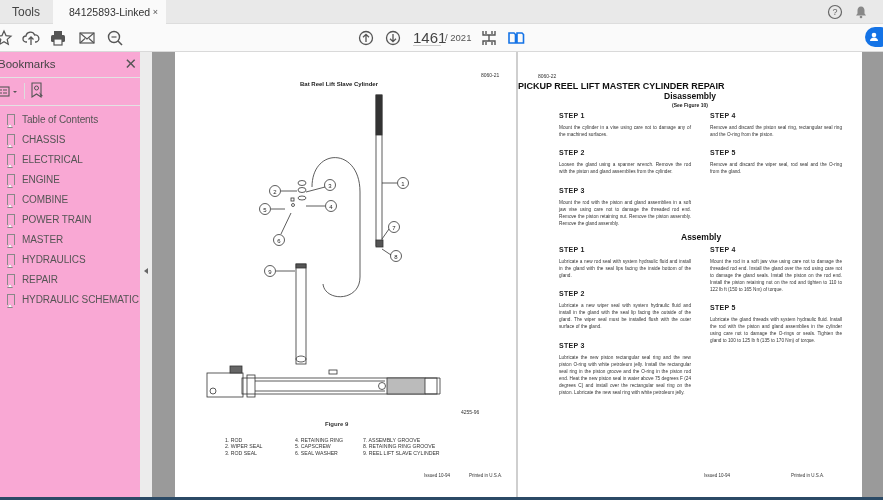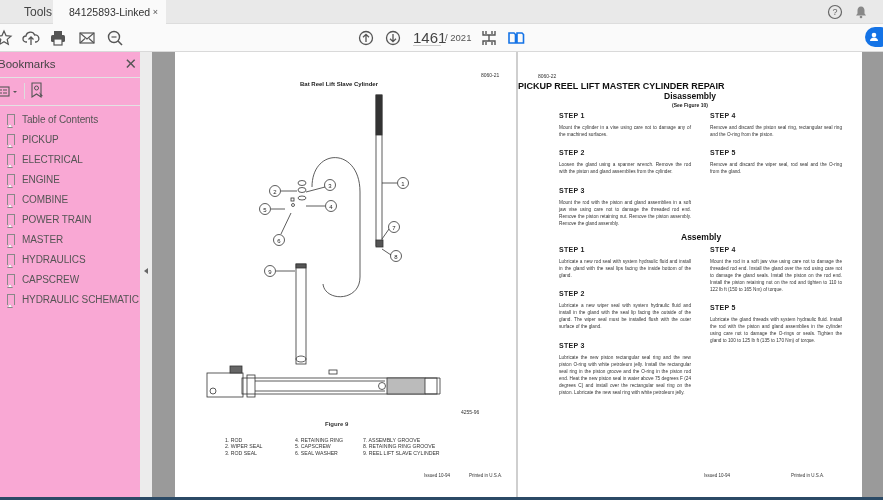--- a/index.html
+++ b/index.html
@@ -1,18 +1,18 @@
 <!DOCTYPE html>
 <html><head>
 <meta charset="utf-8">
 <style>
 *{box-sizing:border-box;margin:0;padding:0}
 html,body{width:883px;height:500px;overflow:hidden;background:#fff;font-family:"Liberation Sans",sans-serif}
 .tabbar{position:absolute;left:0;top:0;width:883px;height:24px;background:#e9e9e9;border-bottom:1px solid #ddd}
-.tab-tools{position:absolute;left:0;top:0;width:52px;height:28px;font-size:12px;color:#444;line-height:24px;padding-left:24px}
+.tab-tools{position:absolute;left:0;top:0;width:52px;height:28px;font-size:12px;color:#444;line-height:24px;padding-left:12px}
 .tab-doc{position:absolute;left:53px;top:0;width:113px;height:24px;background:#fafafa;font-size:10.5px;color:#333;line-height:24px;padding-left:16px}
 .tab-doc .x{position:absolute;right:8px;top:0;font-size:9px;color:#555}
 .ticon{position:absolute;top:4px;width:16px;height:16px;color:#666;text-align:center;font-size:12px;line-height:16px}
 .toolbar{position:absolute;left:0;top:24px;width:883px;height:28px;background:#fafafa;border-bottom:1px solid #d9d9d9}
 .tb{position:absolute;top:5px;height:18px;width:18px;color:#555}
 .tb svg{width:18px;height:18px}
 .pg-input{position:absolute;left:413px;top:7px;width:28px;height:15px;border-bottom:1px solid #ccc;font-size:15px;color:#444;text-align:right;line-height:14px}
 .pg-total{position:absolute;left:445px;top:7px;font-size:9.5px;color:#555;line-height:14px}
 .share{position:absolute;left:865px;top:27px;width:26px;height:20px;border-radius:10px;background:#1473e6}
 .sidebar{position:absolute;left:0;top:52px;width:151px;height:445px;background:#f9a8d4}
@@ -150,28 +150,28 @@
     <div style="position:absolute;left:30px;top:4px">
       <svg width="16" height="18" viewBox="0 0 16 18">
           <path d="M2 1h9v14l-4.5-3L2 15z" fill="none" stroke="#555" stroke-width="1.1"></path>
           <circle cx="6.5" cy="6" r="2" fill="none" stroke="#555" stroke-width="1"></circle>
           <path d="M9 10l4 4-2 .5z" fill="#555"></path>
         </svg>
     </div>
   </div>
   <div class="bk-list">
     <div class="bk"><span class="ic"></span><span>Table of Contents</span></div>
-    <div class="bk"><span class="ic"></span><span>PICKUP</span></div>
+    <div class="bk"><span class="ic"></span><span>CHASSIS</span></div>
     <div class="bk"><span class="ic"></span><span>ELECTRICAL</span></div>
     <div class="bk"><span class="ic"></span><span>ENGINE</span></div>
     <div class="bk"><span class="ic"></span><span>COMBINE</span></div>
     <div class="bk"><span class="ic"></span><span>POWER TRAIN</span></div>
     <div class="bk"><span class="ic"></span><span>MASTER</span></div>
     <div class="bk"><span class="ic"></span><span>HYDRAULICS</span></div>
-    <div class="bk"><span class="ic"></span><span>CAPSCREW</span></div>
+    <div class="bk"><span class="ic"></span><span>REPAIR</span></div>
     <div class="bk"><span class="ic"></span><span>HYDRAULIC SCHEMATIC</span></div>
   </div>
 </div>
 <div class="divider"></div>
 <div class="coll"></div>
 
 <div class="docarea"></div>
 
 <div class="page p1">
   <div class="small" style="left:306px;top:20px">8060-21</div>

